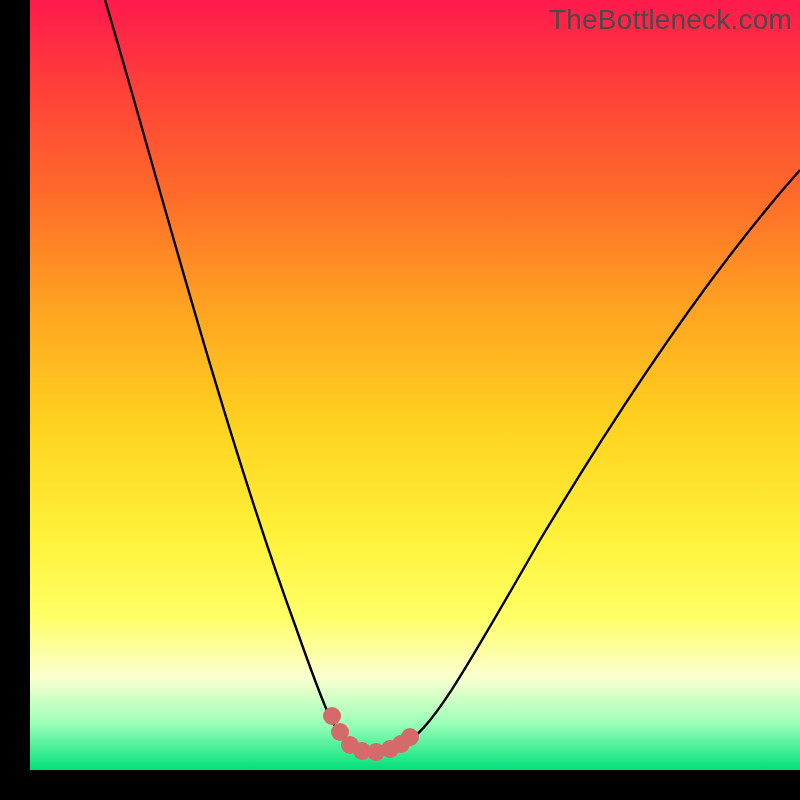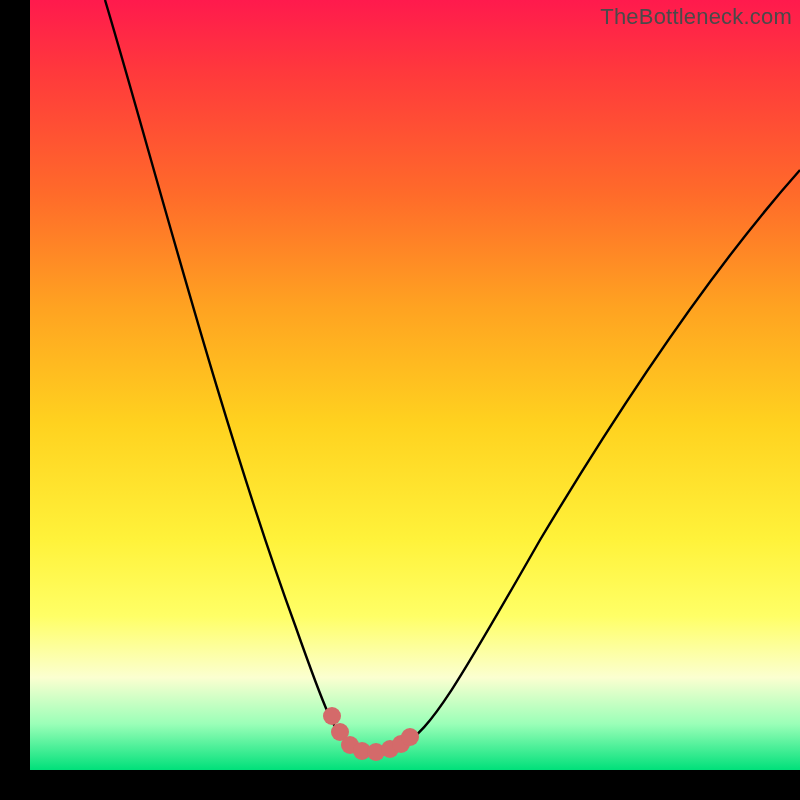--- a/index.html
+++ b/index.html
@@ -27,21 +27,21 @@
       #ffff66 80%,
       #fbffd0 88%,
       #9bffb8 94%,
       #00e07a 100%);
   }
   .watermark {
     position: absolute;
     top: 4px;
     right: 8px;
     color: #4a4a4a;
-    font-size: 22px;
+    font-size: 28px;
     font-weight: 500;
     letter-spacing: 0.2px;
     user-select: none;
   }
   svg.curve {
     position: absolute;
     left: 0;
     top: 0;
     width: 770px;
     height: 770px;

